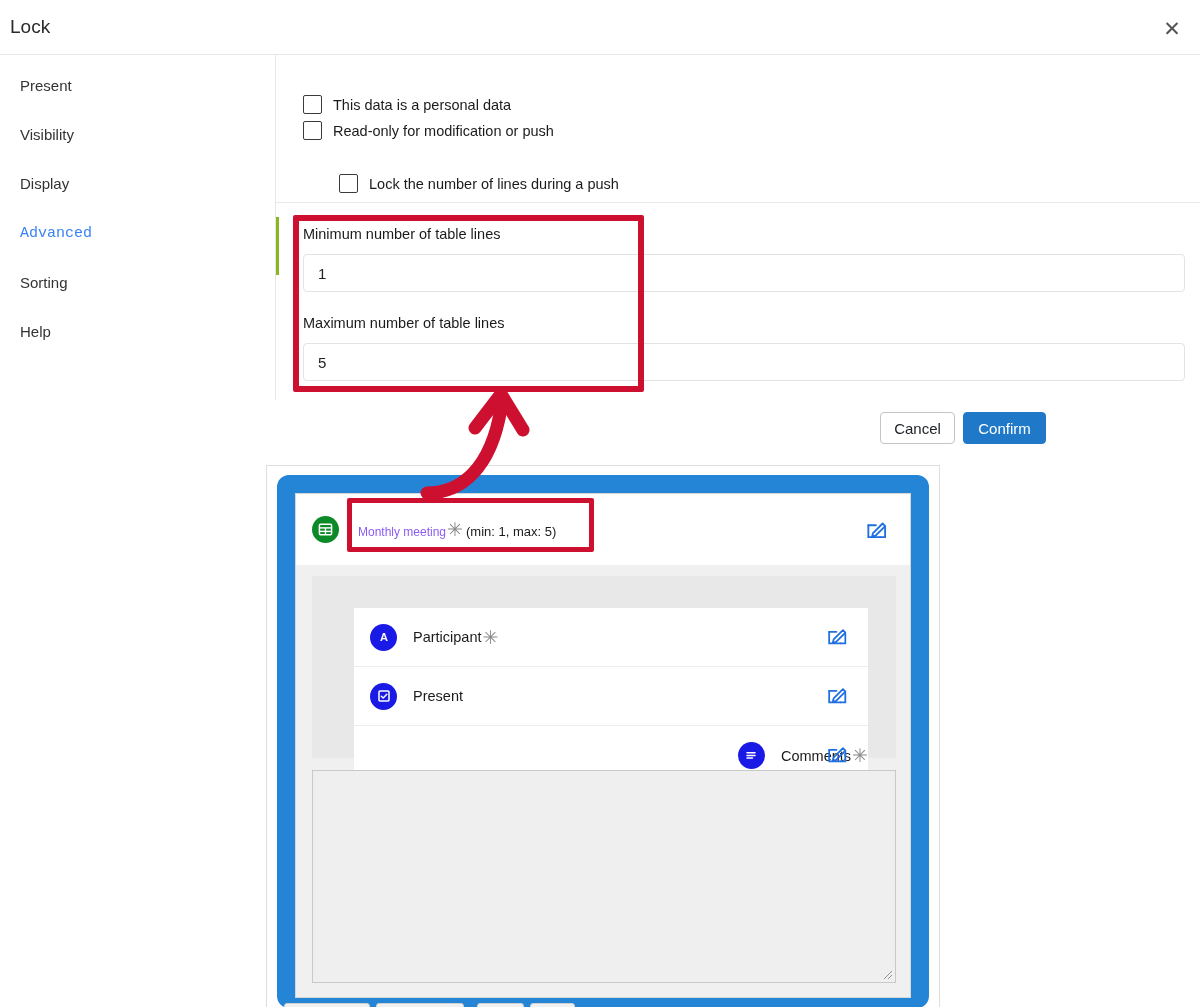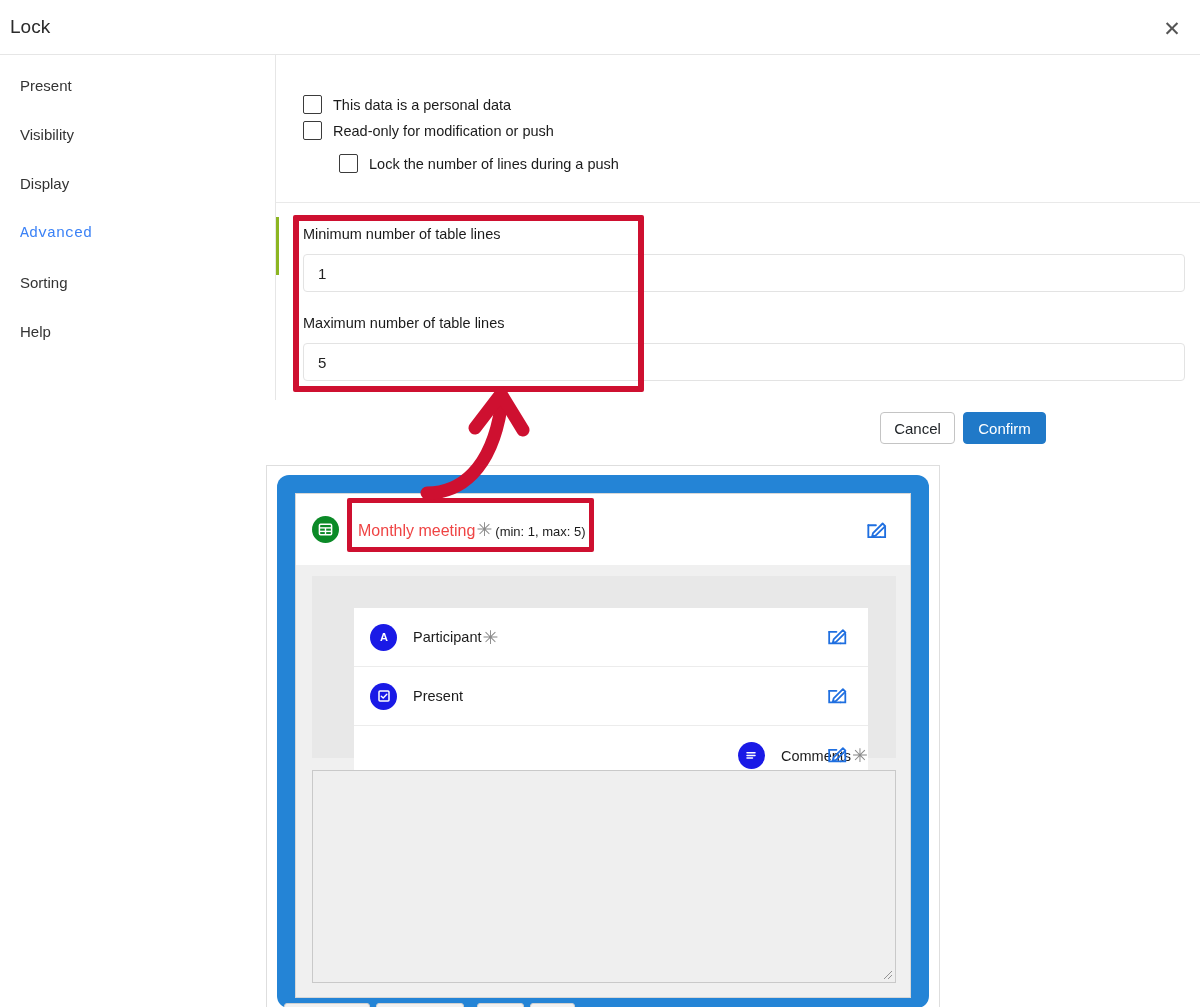--- a/index.html
+++ b/index.html
@@ -112,21 +112,21 @@
   .card-head {
     position:absolute; left:0; top:0; width:100%; height:71px; background:#fff;
     display:flex; align-items:center;
   }
   .icon-circle {
     width:27px; height:27px; border-radius:50%;
     display:flex; align-items:center; justify-content:center; flex:0 0 auto;
   }
   .ic-green { background:#0b8a27; margin-left:16px; }
   .head-title-wrap { margin-left:19px; display:flex; align-items:baseline; }
-  .head-title { font-size:16px; color:#ef4444; }
+  .head-title { font-size:12px; color:#8b5cf6; }
   .req-star { color:#8a8a8a; font-size:19px; margin-left:1px; line-height:1; }
   .head-minmax { font-size:13px; color:#1b1b1b; margin-left:3px; }
   .head-edit { position:absolute; right:20px; top:22px; }
 
   .fields-box {
     position:absolute; left:16px; top:82px; width:584px; height:182px;
     background:#e8e8e8;
   }
   .fields-list {
     position:absolute; left:42px; top:32px; width:514px; background:#fff;
@@ -187,21 +187,21 @@
       <div class="cbrow" style="top:40px;align-items:center;">
         <span class="cbox"></span>
         <span class="cblabel">This data is a personal data</span>
       </div>
 
       <div class="cbrow" style="top:66px;">
         <span class="cbox"></span>
         <span class="cblabel">Read-only for modification or push</span>
       </div>
 
-      <div class="cbrow" style="top:99px;padding-left:36px;">
+      <div class="cbrow" style="top:119px;padding-left:36px;">
         <span class="cbox"></span>
         <span class="cblabel">Lock the number of lines during a push</span>
       </div>
 
       <div class="divider-h"></div>
 
       <div class="green-accent"></div>
 
       <div class="field-label" style="top:171px;">Minimum number of table lines</div>
       <input class="field-input" style="top: 199px;" value="1">

